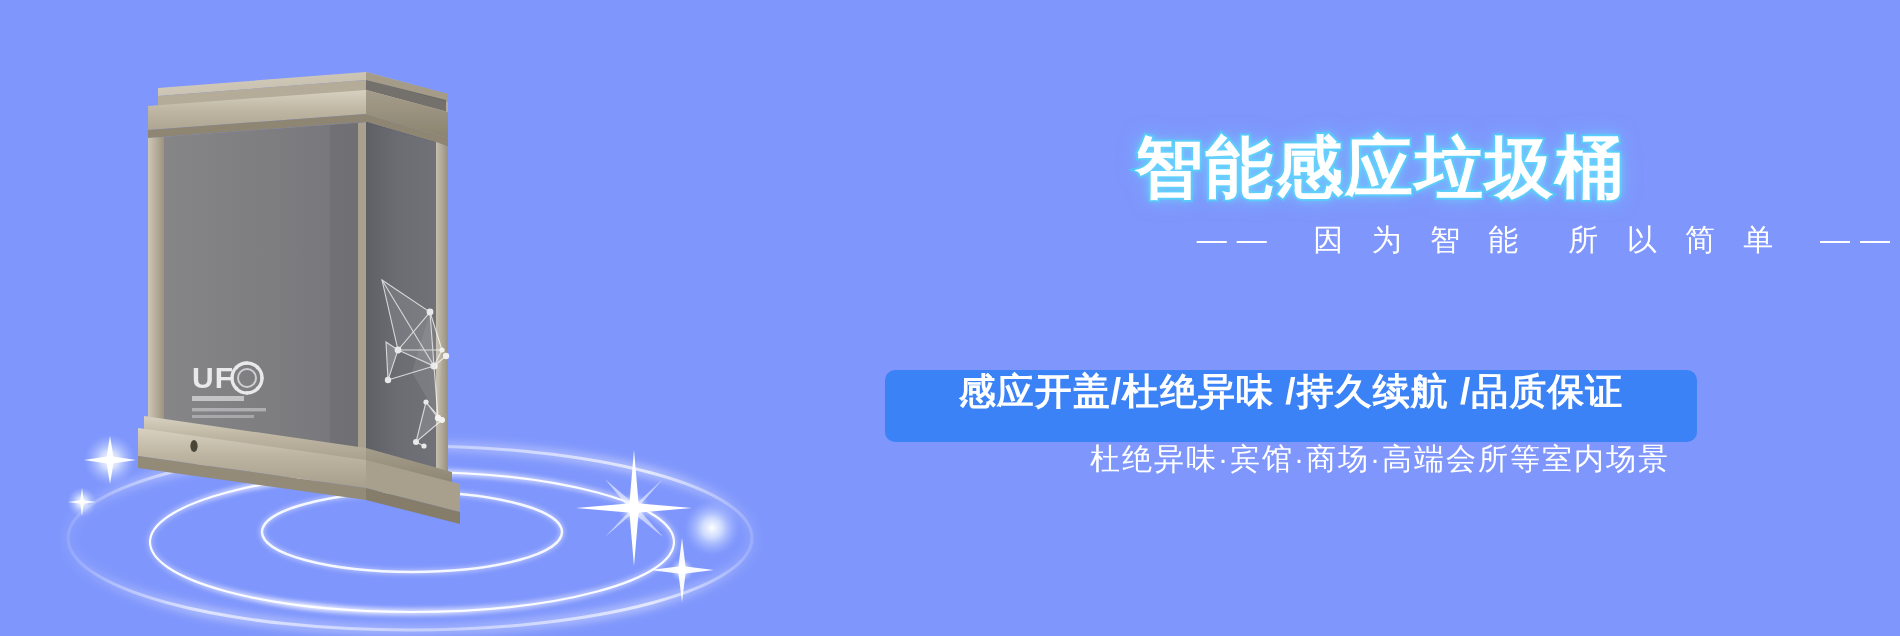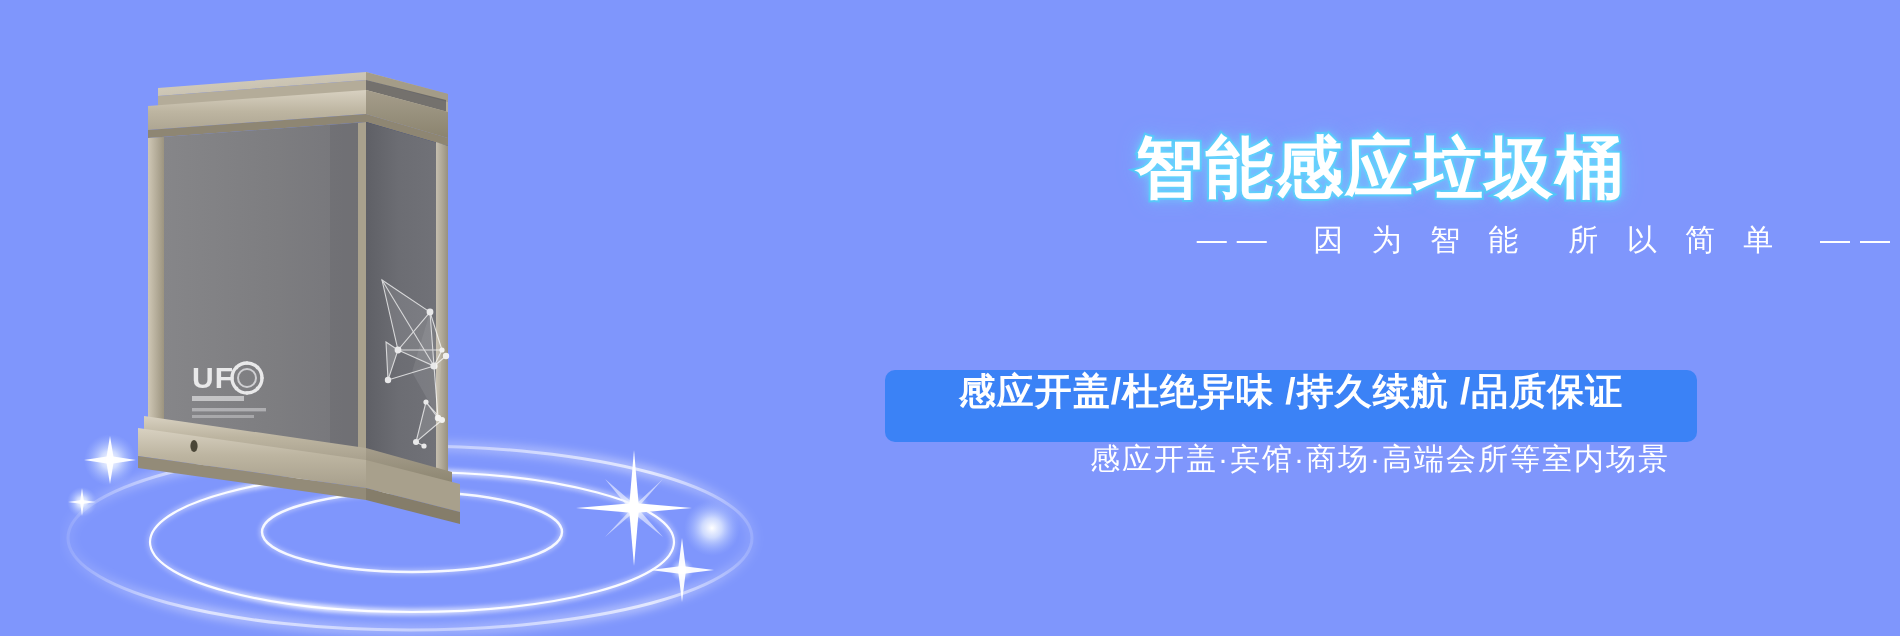--- a/index.html
+++ b/index.html
@@ -283,19 +283,19 @@
     <div id="main-title">
       <span>智能感应垃圾桶</span>
     </div>
 
     <div id="subtitle">——  因 为 智 能　所 以 简 单  ——</div>
 
     <div id="feature-strip">
       <span id="feature-text">感应开盖/杜绝异味 /持久续航 /品质保证</span>
     </div>
 
-    <div id="scene-line">感应开盖·宾馆·商场·高端会所等室内场景</div>
+    <div id="scene-line">杜绝异味·宾馆·商场·高端会所等室内场景</div>
   </div>
 
   <span class="sr">UFO</span>
   <span class="sr">智能感应垃圾桶</span>
   <span class="sr">INTELLIGENT INDUCTION TRASH CAN</span>
 </div>
 
 </body></html>

